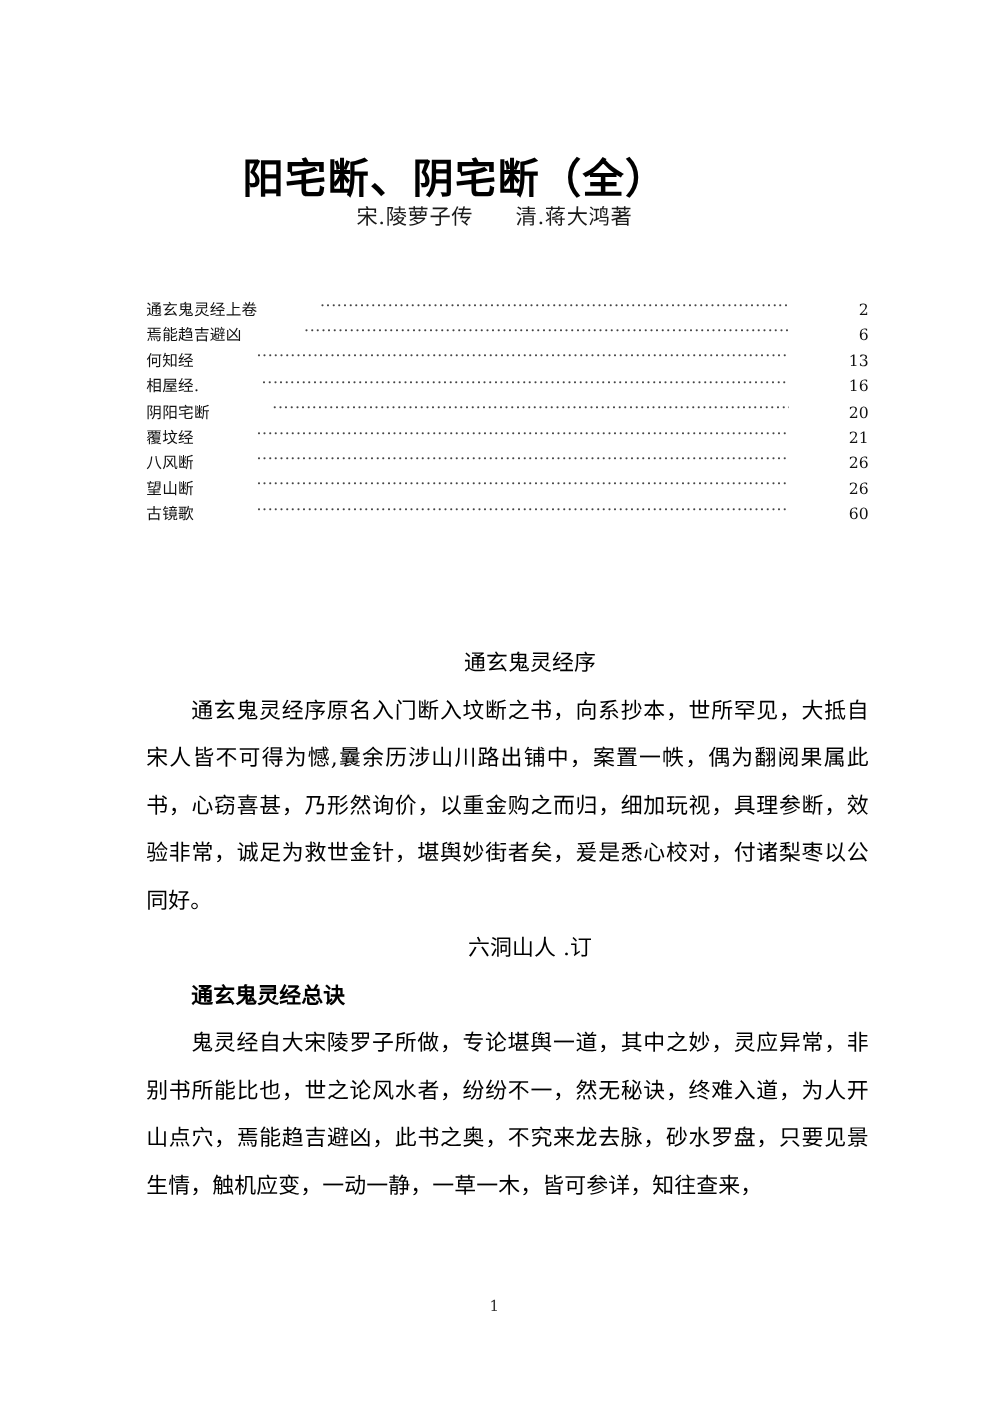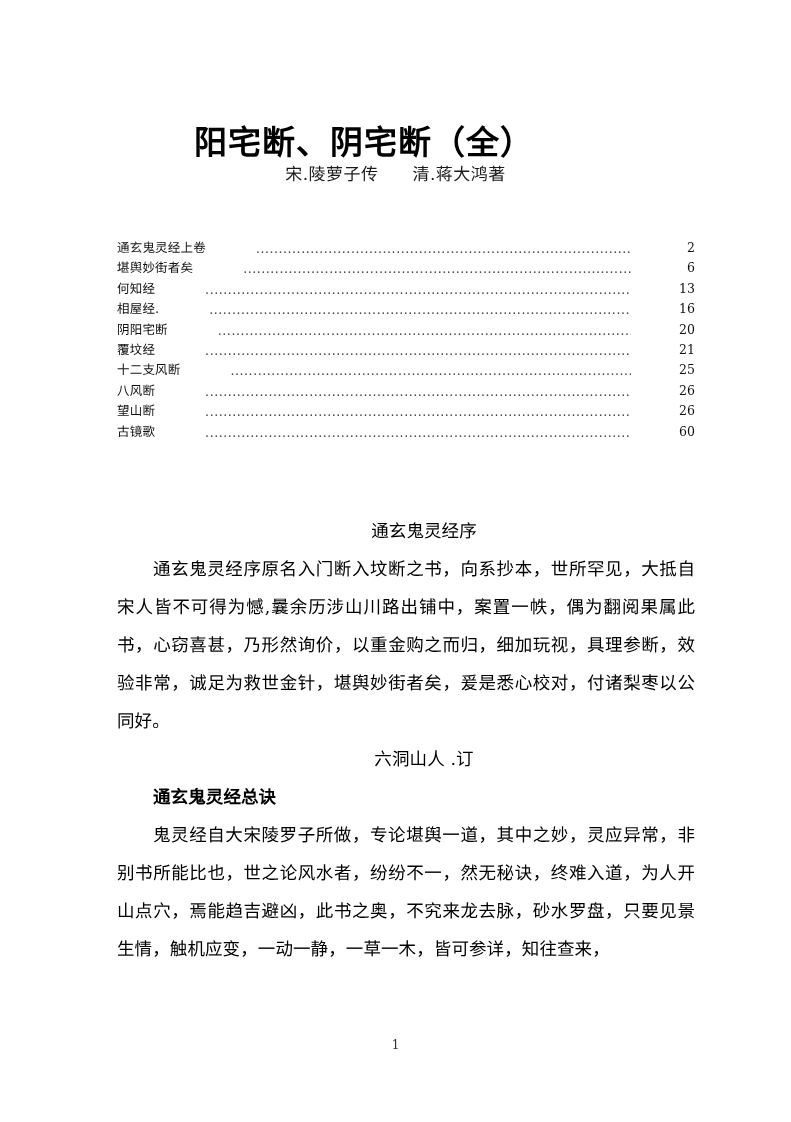--- a/index.html
+++ b/index.html
@@ -58,21 +58,21 @@
 
   
   .toc {
     position: absolute;
     left: 117px;
     top: 238px;
     width: 578px;
   }
   .toc-row {
     display: flex;
-    align-items: flex-end;
+    align-items: flex-start;
     font-size: 12.5px;
     line-height: 20.4px;
     height: 20.4px;
     color: #111111;
     white-space: nowrap;
     gap: 47px;
   }
   .toc-label {
     flex: 0 0 auto;
     padding-right: 2px;
@@ -158,21 +158,21 @@
     <span>清.蒋大鸿著</span>
   </div>
 
   <nav class="toc" id="toc-list">
       <div class="toc-row">
         <span class="toc-label">通玄鬼灵经上卷</span>
         <span class="toc-leader"></span>
         <span class="toc-page">2</span>
       </div>
       <div class="toc-row">
-        <span class="toc-label">堪舆妙街者矣</span>
+        <span class="toc-label">焉能趋吉避凶</span>
         <span class="toc-leader"></span>
         <span class="toc-page">6</span>
       </div>
       <div class="toc-row">
         <span class="toc-label">何知经</span>
         <span class="toc-leader"></span>
         <span class="toc-page">13</span>
       </div>
       <div class="toc-row">
         <span class="toc-label">相屋经.</span>
@@ -181,25 +181,20 @@
       </div>
       <div class="toc-row">
         <span class="toc-label">阴阳宅断</span>
         <span class="toc-leader"></span>
         <span class="toc-page">20</span>
       </div>
       <div class="toc-row">
         <span class="toc-label">覆坟经</span>
         <span class="toc-leader"></span>
         <span class="toc-page">21</span>
-      </div>
-      <div class="toc-row">
-        <span class="toc-label">十二支风断</span>
-        <span class="toc-leader"></span>
-        <span class="toc-page">25</span>
       </div>
       <div class="toc-row">
         <span class="toc-label">八风断</span>
         <span class="toc-leader"></span>
         <span class="toc-page">26</span>
       </div>
       <div class="toc-row">
         <span class="toc-label">望山断</span>
         <span class="toc-leader"></span>
         <span class="toc-page">26</span>

